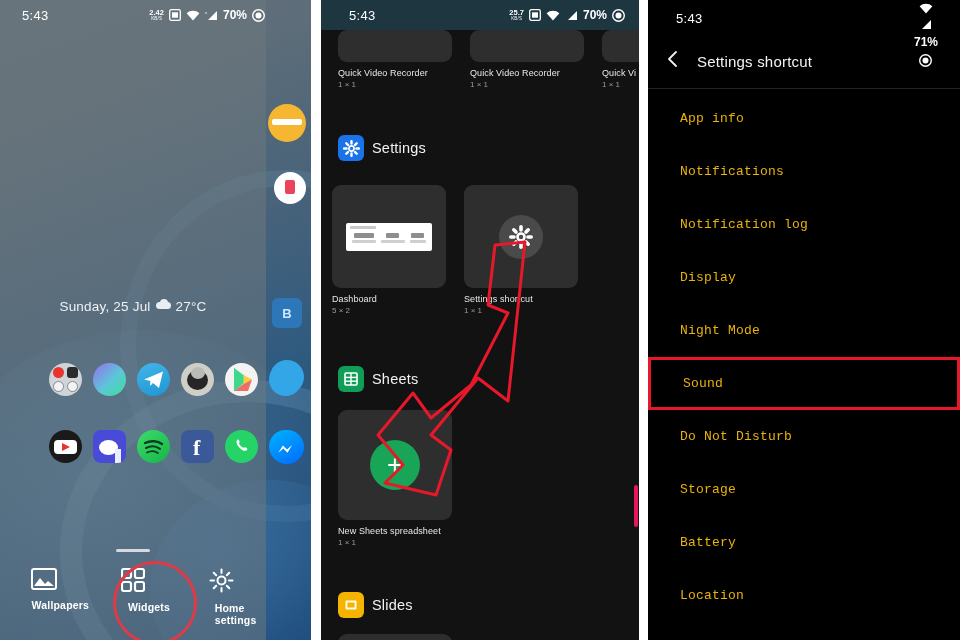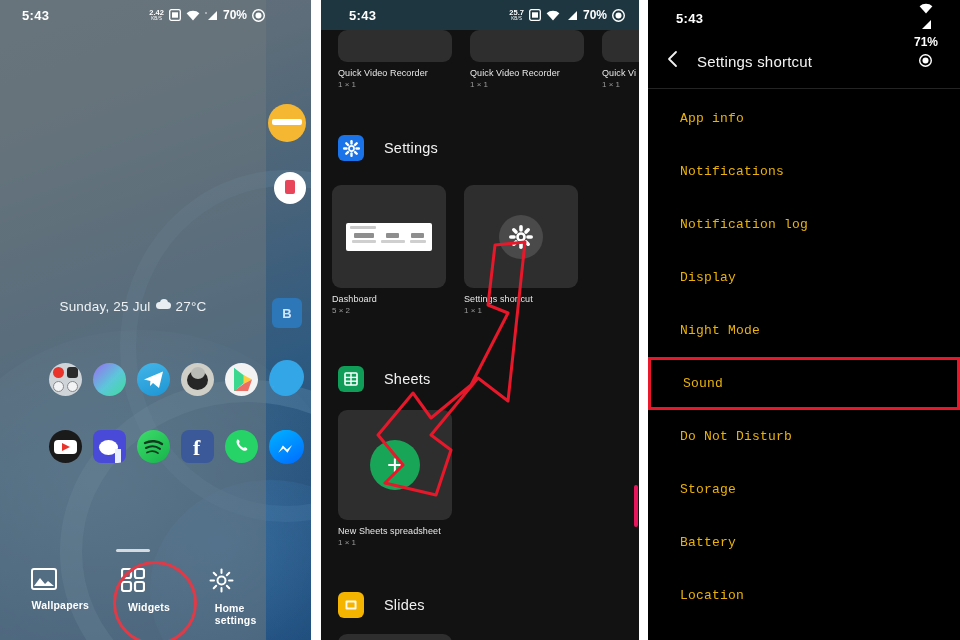--- a/index.html
+++ b/index.html
@@ -10,21 +10,21 @@
   .panel{position:absolute;top:0;height:640px;overflow:hidden;}
   #panel1{left:0;width:311px;}
   #panel2{left:321px;width:318px;}
   #panel3{left:648px;width:312px;}
   .gap{position:absolute;top:0;height:640px;background:#ffffff;}
   #gap1{left:311px;width:10px;}
   #gap2{left:639px;width:9px;}
 
   
   .statusbar{position:relative;height:30px;display:flex;align-items:center;color:#fff;font-size:13px;z-index:30;}
-  .sb-time{position:absolute;font-weight:bold;letter-spacing:.3px;}
+  .sb-time{position:absolute;font-weight:normal;letter-spacing:.3px;}
   .sb-right{position:absolute;right:8px;display:flex;align-items:center;gap:5px;}
   .sb-speed{display:flex;flex-direction:column;align-items:center;line-height:1;}
   .sb-speed .v{font-size:7.5px;font-weight:bold;}
   .sb-speed .u{font-size:4.5px;letter-spacing:.2px;}
   .sb-batt{font-size:12px;font-weight:bold;}
   .ic{display:inline-block;}
   .ic svg{display:block;}
 
   
   #panel1{background:linear-gradient(160deg,#63707a 0%,#5d6d79 18%,#46627a 42%,#2f5a80 62%,#27527c 78%,#1d4a78 100%);}
@@ -59,21 +59,21 @@
 
   
   #panel2{background:#121212;}
   #panel2 .statusbar{background:#1d3640;}
   .wsheet{position:absolute;left:0;top:30px;width:318px;bottom:0;background:#121212;}
   .wrow{position:absolute;display:flex;gap:18px;}
   .wcard{width:114px;}
   .wthumb{width:114px;border-radius:9px;background:#2e2e2e;display:flex;align-items:center;justify-content:center;overflow:hidden;}
   .wtitle{color:#e9e9e9;font-size:9px;margin-top:6px;letter-spacing:.1px;}
   .wsize{color:#9b9b9b;font-size:8px;margin-top:2px;}
-  .sect{position:absolute;display:flex;align-items:center;gap:20px;}
+  .sect{position:absolute;display:flex;align-items:center;gap:8px;}
   .sect .sname{color:#f2f2f2;font-size:14.5px;letter-spacing:.2px;}
   .appic{width:26px;height:26px;border-radius:6px;display:flex;align-items:center;justify-content:center;}
   .dashprev{width:86px;height:28px;background:#fff;border-radius:2px;padding:3px 4px;box-sizing:border-box;}
   .dp-t{height:3px;width:26px;background:#c9c9c9;border-radius:1px;}
   .dp-cols{display:flex;justify-content:space-around;margin-top:4px;}
   .dp-c{display:flex;flex-direction:column;align-items:center;gap:2px;}
   .dp-n{height:5px;width:20px;background:#8e8e8e;border-radius:1px;}
   .dp-s{height:3px;width:24px;background:#cfcfcf;border-radius:1px;}
   .gearcircle{width:44px;height:44px;border-radius:50%;background:#4a4a4a;display:flex;align-items:center;justify-content:center;}
   .plusfab{width:50px;height:50px;border-radius:50%;background:#18a558;display:flex;align-items:center;justify-content:center;color:#fff;font-size:27px;line-height:1;}

